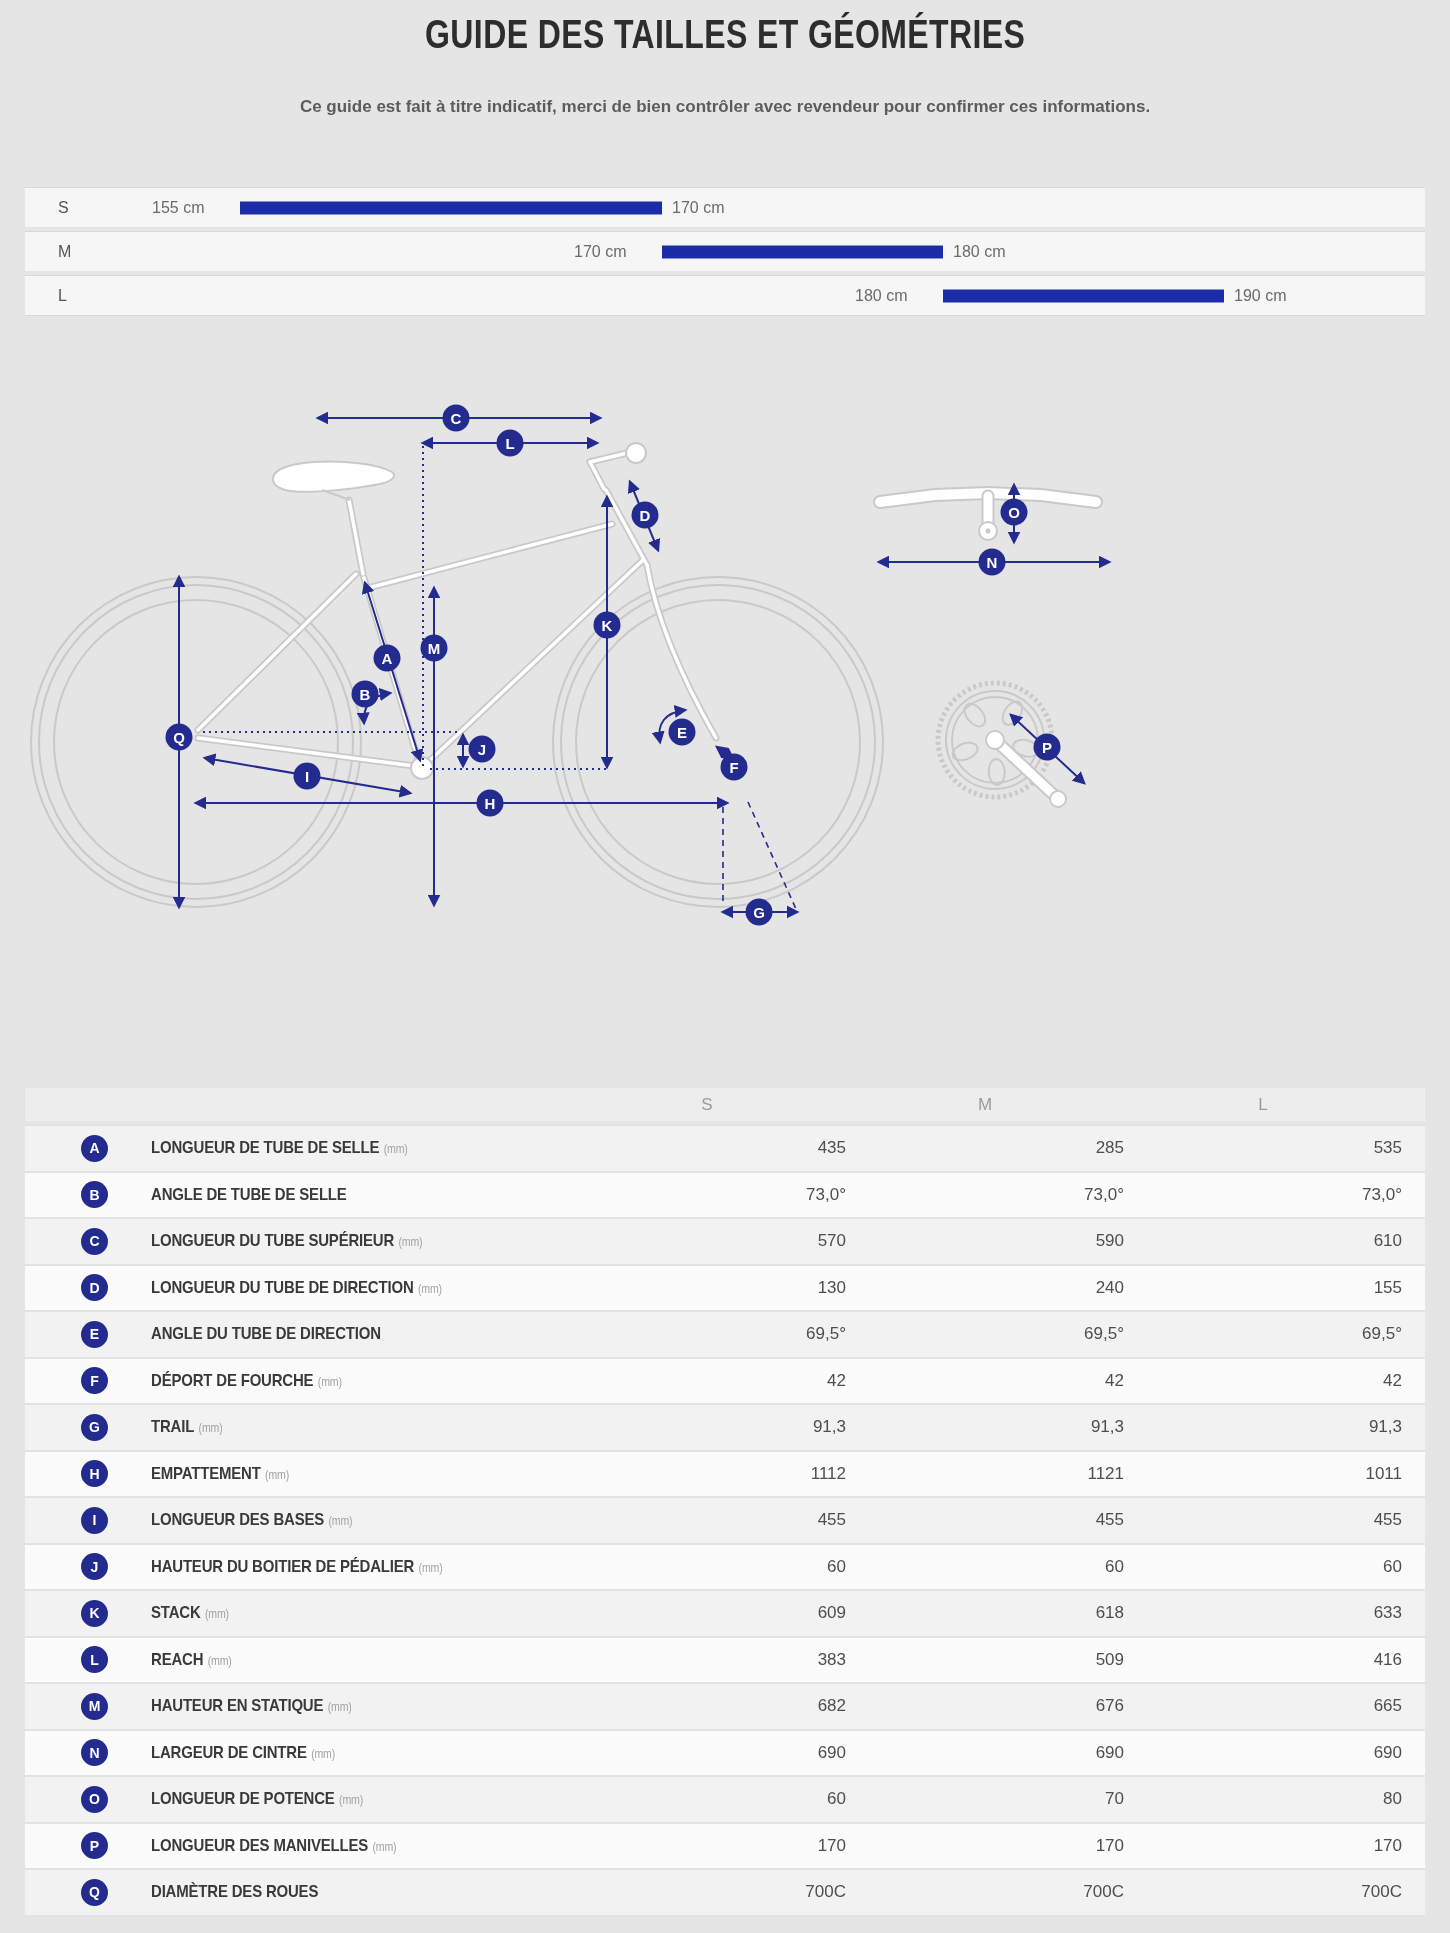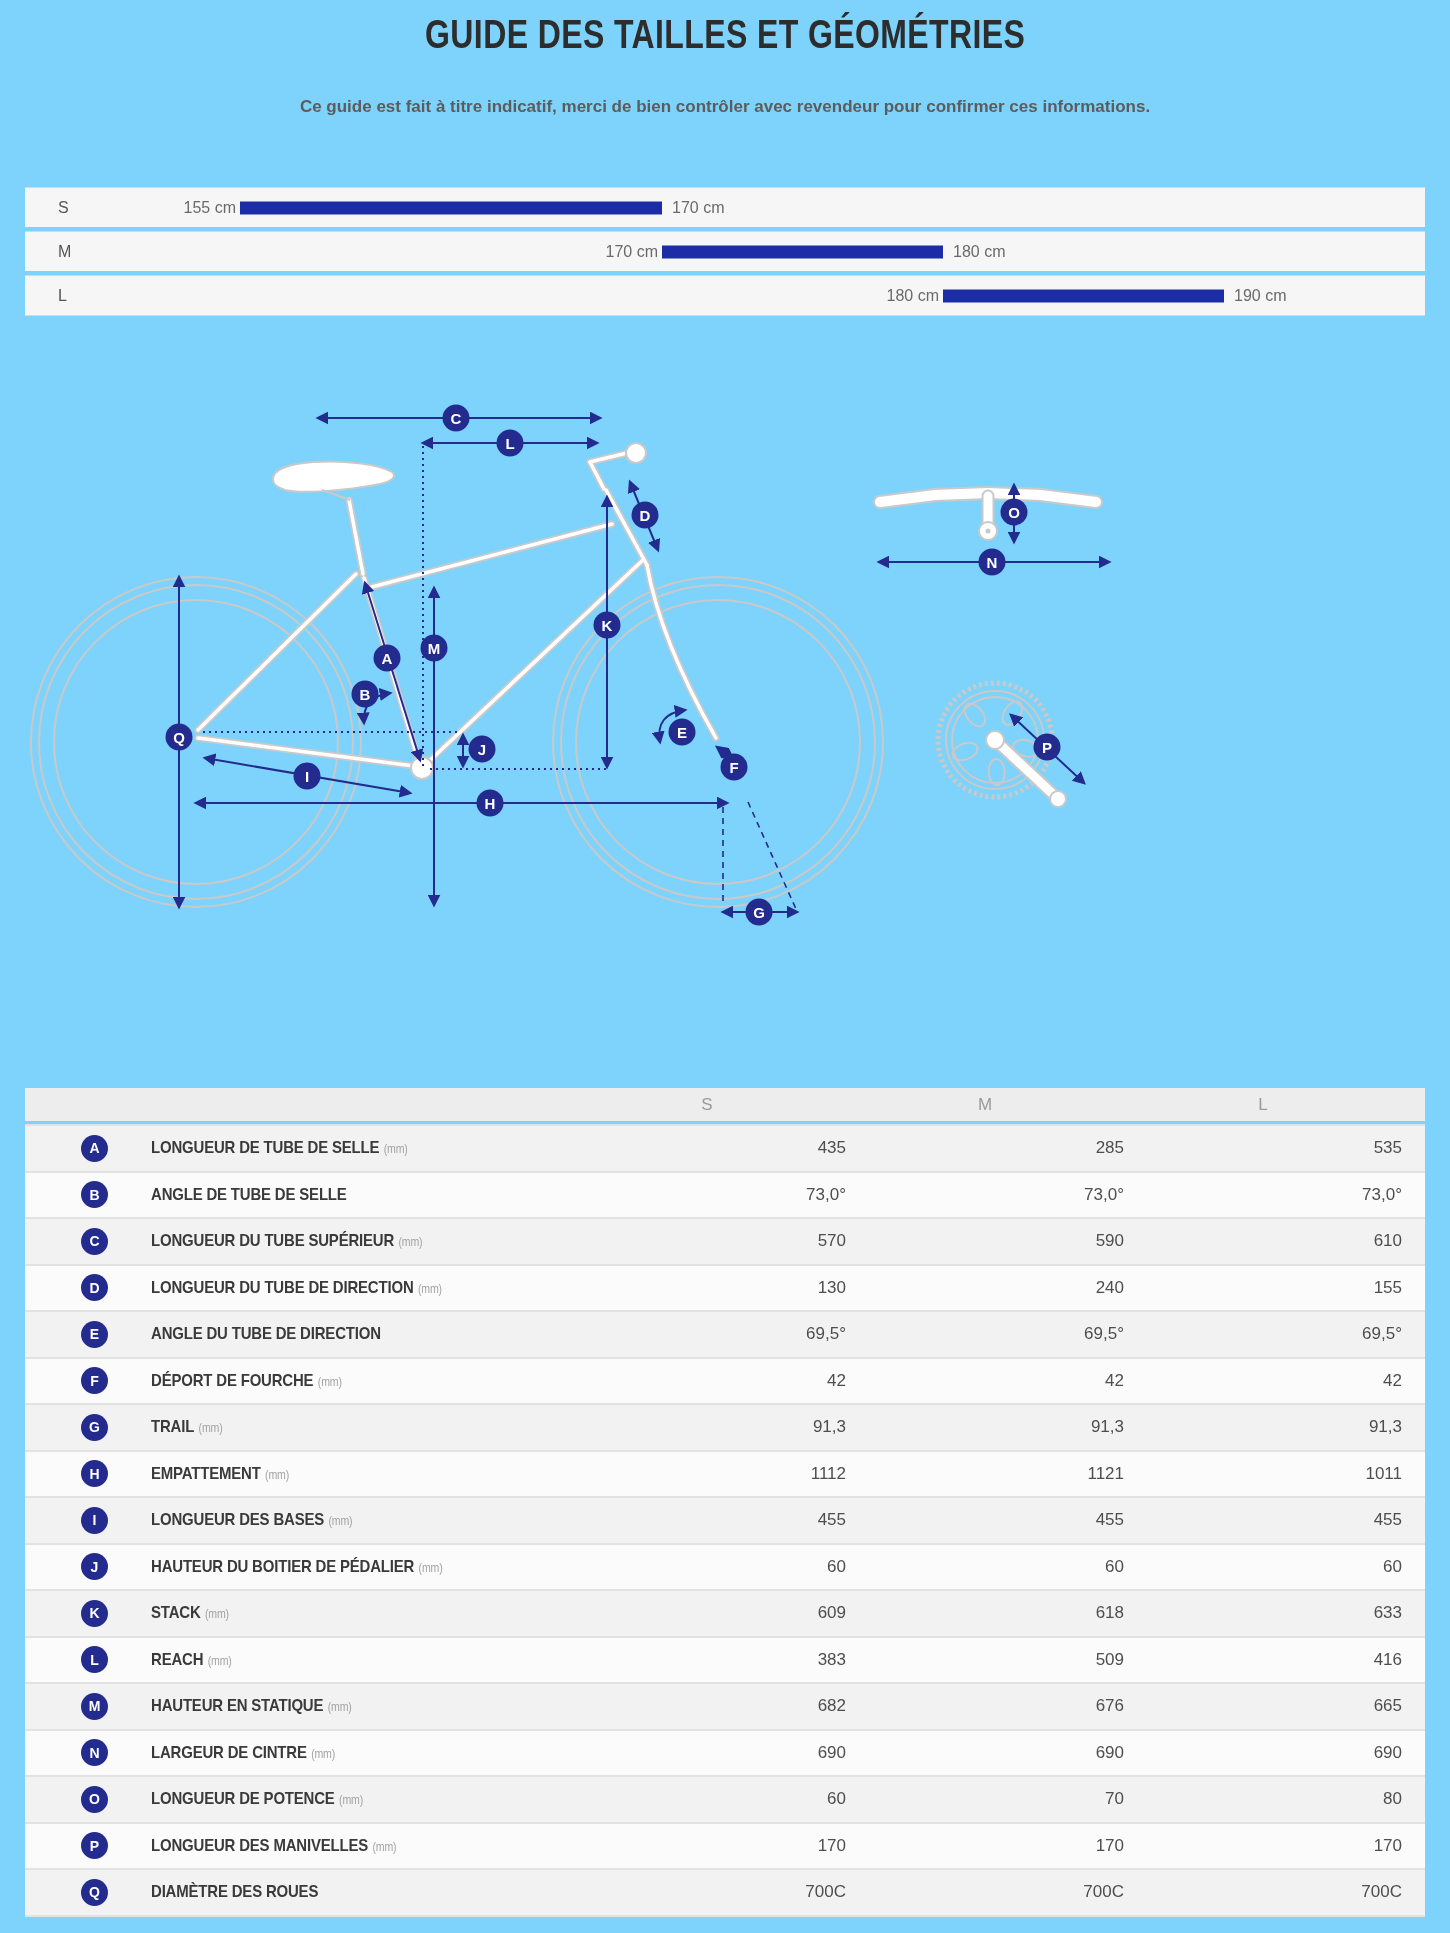--- a/index.html
+++ b/index.html
@@ -1,35 +1,35 @@
 <!DOCTYPE html>
 <html><head>
 <meta charset="utf-8">
 <style>
   html,body{margin:0;padding:0;background:#fff;}
-  .page{position:relative;width:1450px;height:1933px;background:#7dd3fc;overflow:hidden;
+  .page{position:relative;width:1450px;height:1933px;background:#e5e5e5;overflow:hidden;
         font-family:"Liberation Sans", sans-serif;}
 
   
   .title-wrap{position:absolute;top:12px;left:0;width:1450px;text-align:center;}
   .title{display:inline-block;font-size:40px;font-weight:bold;color:#2d2d2d;
          letter-spacing:.5px;transform:scaleX(.80);white-space:nowrap;}
   .subtitle{position:absolute;top:97px;left:0;width:1450px;text-align:center;
             font-size:17px;color:#5c5c5c;font-weight:bold;}
 
   
   .size-strip{position:absolute;left:25px;top:187px;width:1400px;}
   .size-row{position:relative;height:39px;background:#f6f6f6;
             border-top:1px solid #d8d8d8;margin-bottom:4px;}
   .size-row:last-child{border-bottom:1px solid #d8d8d8;}
   .size-label{position:absolute;left:33px;top:50%;transform:translateY(-50%);
               font-size:16px;color:#555;}
   .bar{position:absolute;top:50%;transform:translateY(-50%);height:13px;background:#1c2ca6;}
   .cm{position:absolute;top:50%;transform:translateY(-50%);font-size:16px;color:#6a6a6a;white-space:nowrap;}
-  .cm.left{text-align:right;width:84px;}
+  .cm.left{width:84px;}
 
   
   .diagram{position:absolute;left:0;top:320px;width:1450px;height:700px;}
   .w  {fill:none;stroke:#c9c9c9;stroke-width:2;}
   .to {stroke:#c9c9c9;stroke-width:7;fill:none;stroke-linecap:round;}
   .ti {stroke:#fff;stroke-width:3.5;fill:none;stroke-linecap:round;}
   .to2{stroke:#c9c9c9;stroke-width:14;fill:none;stroke-linecap:round;}
   .ti2{stroke:#fff;stroke-width:10;fill:none;stroke-linecap:round;}
   .to3{stroke:#c9c9c9;stroke-width:13;fill:none;stroke-linecap:round;}
   .ti3{stroke:#fff;stroke-width:9;fill:none;stroke-linecap:round;}

